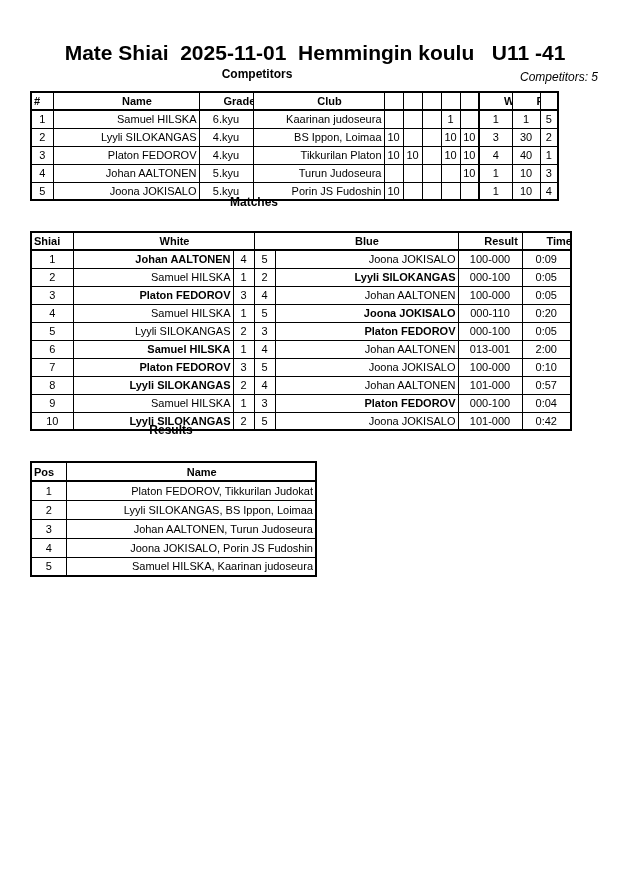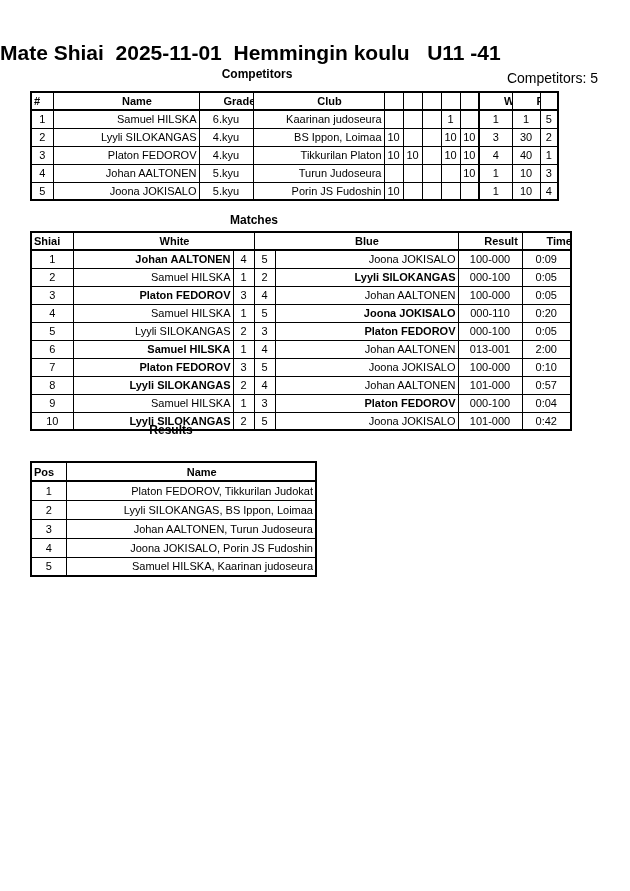--- a/index.html
+++ b/index.html
@@ -7,35 +7,37 @@
   body {
     width: 630px; height: 891px;
     background: #ffffff;
     font-family: "Liberation Sans", sans-serif;
     color: #000;
     position: relative;
     overflow: hidden;
   }
   .page-title {
     position: absolute; top: 41px; left: 0; width: 630px;
+    text-align: center;
     font-size: 21px; font-weight: bold;
     white-space: pre;
   }
   .section-label {
     position: absolute;
     transform: translateX(-50%);
     font-size: 12px; font-weight: bold;
     white-space: nowrap;
   }
   .label-competitors { top: 67px; left: 257px; text-align: center; }
-  .label-matches    { top: 213px; left: 250px; padding-left: 8px; }
+  .label-matches    { top: 195px; left: 250px; padding-left: 8px; }
   .label-results    { top: 423px; left: 171px; }
   .competitors-count {
     position: absolute; top: 70px; right: 32px;
-    font-size: 14px;
+    font-size: 12px;
+    font-style: italic;
   }
   table {
     position: absolute;
     border-collapse: collapse;
     table-layout: fixed;
     font-size: 11px;
     background: #fff;
   }
   th, td {
     border: 1px solid #000;

